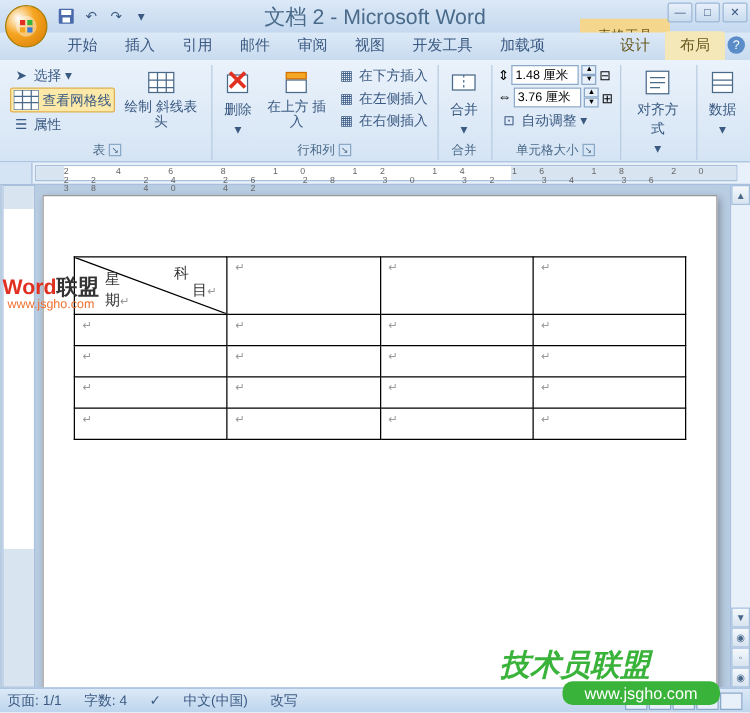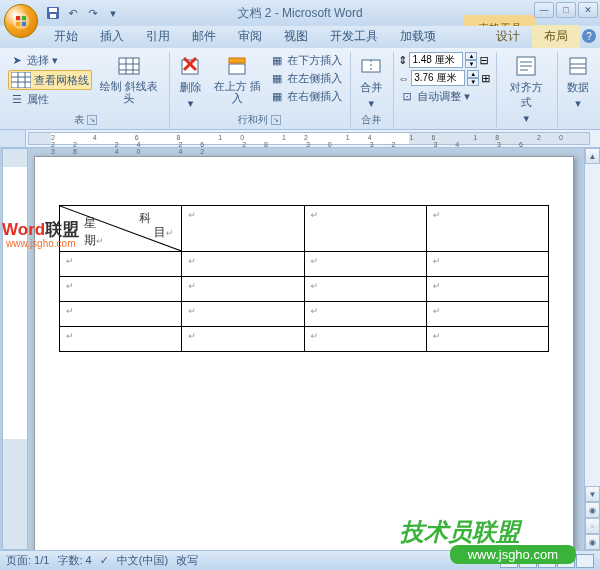--- a/index.html
+++ b/index.html
@@ -3,21 +3,21 @@
 <meta charset="utf-8">
 <style>
 * { margin: 0; padding: 0; box-sizing: border-box; font-family: "Microsoft YaHei", SimSun, sans-serif; }
 body { width: 600px; height: 570px; background: #fff; overflow: hidden; position: relative; font-size: 11px; }
 .window { width: 600px; height: 570px; background: #bdd5ed; display: flex; flex-direction: column; }
 .titlebar { height: 26px; background: linear-gradient(#dce9f7,#c4d8ef); display: flex; align-items: center; position: relative; }
 .office-btn { width: 34px; height: 34px; border-radius: 50%; background: radial-gradient(circle at 30% 30%, #fff, #f5a623 40%, #d97a00); position: absolute; left: 4px; top: 4px; border: 1px solid #a67c00; z-index: 10; display:flex; align-items:center; justify-content:center;}
 .office-btn svg{width:20px;height:20px;}
 .qat { margin-left: 44px; display: flex; gap: 2px; align-items: center; }
 .qat-btn { width: 18px; height: 18px; display: flex; align-items: center; justify-content: center; border-radius: 2px; color:#3b5a82;}
-.title-text { position: absolute; left: 50%; transform: translateX(-50%); color: #4a6a8a; font-size: 12px; }
+.title-text { position: absolute; left: 50%; transform: translateX(-50%); color: #4a6a8a; font-size: 17px; }
 .contextual-tab { position: absolute; right: 64px; top: 0; height: 26px; background: #f4d78c; padding: 0 14px; display: flex; align-items: center; font-size: 11px; color: #6a5a20; border-radius: 0 0 0 0; margin-top: 15px;}
 .win-controls { position: absolute; right: 2px; top: 2px; display: flex; gap: 2px; }
 .win-btn { width: 20px; height: 16px; background: linear-gradient(#e8f0fa,#c8dbef); border: 1px solid #9db8d6; border-radius: 2px; display:flex;align-items:center;justify-content:center; color:#3b5a82; font-size:9px;}
 .tabs { height: 22px; background: linear-gradient(#dce9f7,#c8dbef); display: flex; align-items: flex-end; padding-left: 44px; gap: 2px; position:relative;}
 .tab { padding: 3px 10px; font-size: 12px; color: #3b5a82; cursor: pointer; border-radius: 3px 3px 0 0; }
 .ctx-tabs { position:absolute; right:20px; top:0; display:flex; height:22px; align-items:flex-end;}
 .ctx-tab { padding:3px 12px; font-size:12px; color:#6a5a20; border-radius:3px 3px 0 0;}
 .ctx-tab.active{ background:#f4e8b8;}
 .help-btn{ position:absolute; right:4px; top:3px; width:14px;height:14px; border-radius:50%; background:#5a8cc8; color:#fff; font-size:10px; display:flex;align-items:center;justify-content:center;}
 .ribbon { height: 82px; background: linear-gradient(#eaf2fb,#d5e4f4); display: flex; border-bottom: 1px solid #a8c0de; padding-left:4px; padding-top:4px;}
@@ -52,21 +52,21 @@
 .diag-line{position:absolute;left:0;top:0;width:100%;height:100%;}
 .watermark1{position:absolute;left:2px;top:218px;font-size:17px;font-weight:bold;z-index:20;}
 .watermark1 .r{color:#e03020;}
 .watermark1 .b{color:#333;}
 .watermark1-url{position:absolute;left:6px;top:238px;font-size:10px;color:#f07030;z-index:20;}
 .watermark2{position:absolute;right:80px;bottom:22px;font-size:24px;font-weight:bold;color:#39b339;z-index:30;text-shadow:1px 1px 0 #fff,-1px -1px 0 #fff;font-style:italic;}
 .watermark2-url{position:absolute;right:24px;bottom:6px;background:#39b339;color:#fff;padding:2px 18px;font-size:13px;border-radius:8px;z-index:30;}
 .scrollbar-v{width:16px;background:#e8f0fa;border-left:1px solid #a8c0de;display:flex;flex-direction:column;}
 .sb-btn{height:16px;border:1px solid #a8c0de;background:linear-gradient(#f4f8fc,#d8e4f0);display:flex;align-items:center;justify-content:center;font-size:8px;color:#4a6a8a;}
 .sb-track{flex:1;background:#e8f0fa;}
-.statusbar{height:20px;background:linear-gradient(#dce9f7,#bdd5ed);border-top:1px solid #a8c0de;display:flex;align-items:center;padding:0 6px;font-size:11px;color:#3b5a82;gap:8px;position:relative;}
+.statusbar{height:20px;background:linear-gradient(#dce9f7,#bdd5ed);border-top:1px solid #a8c0de;display:flex;align-items:center;padding:0 6px;font-size:11px;color:#3b5a82;gap:18px;position:relative;}
 .status-item{display:flex;align-items:center;gap:2px;}
 .zoom-group{position:absolute;right:6px;display:flex;align-items:center;gap:4px;}
 .view-btns{display:flex;gap:1px;}
 .view-btn{width:18px;height:14px;border:1px solid #8aa8c8;background:#e8f0fa;}
 .grid-icon{width:20px;height:16px;display:inline-block;}
 .grid-icon svg{width:100%;height:100%;}
 </style>
 </head>
 <body>
 
@@ -233,20 +233,24 @@
           <span class="icon-sm">⇔</span>
           <input class="spin-input" value="3.76 厘米" style="">
           <div class="spinbtns">
               <div>▲</div>
               <div>▼</div>
             </div>
           <span class="icon-sm">⊞</span>
         </div>
         <div class="rb-item"><span class="icon-sm">⊡</span><span>自动调整</span>▾</div>
       </div>
+      <div class="group-label">
+          <span>单元格大小</span>
+          <span class="launcher">↘</span>
+        </div>
     </div>
 
     <div class="group">
       <div class="group-body">
         <div class="rb-big">
           <div class="icon-lg">
               <svg viewBox="0 0 24 24">
                 <rect x="3" y="3" width="18" height="18" fill="#fff" stroke="#4a6a8a"></rect>
                 <line x1="6" y1="8" x2="18" y2="8" stroke="#4a6a8a"></line>
                 <line x1="6" y1="12" x2="18" y2="12" stroke="#4a6a8a"></line>

